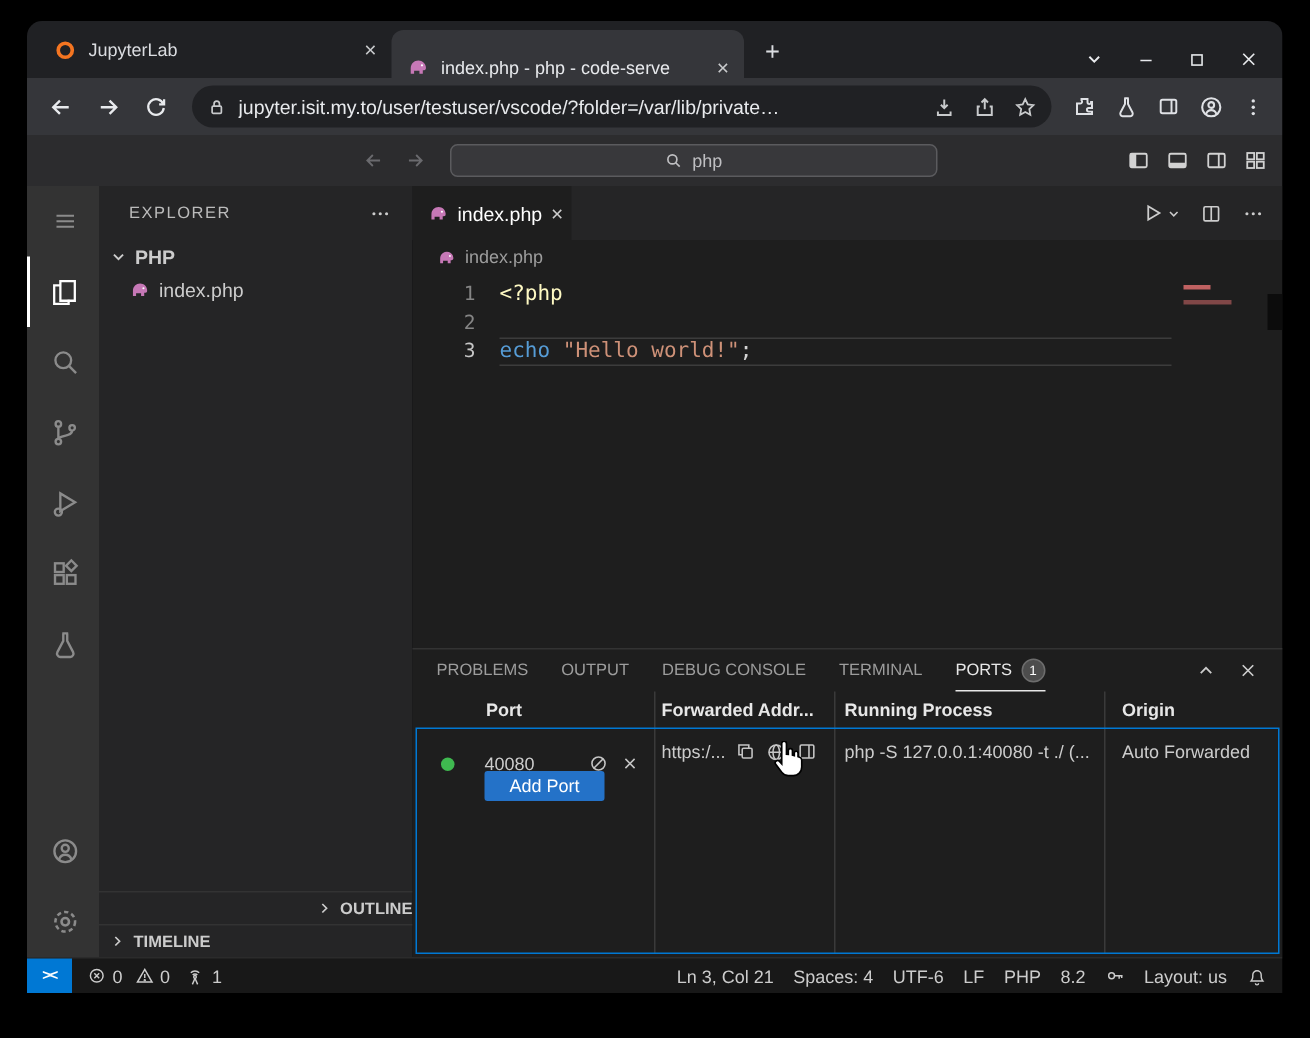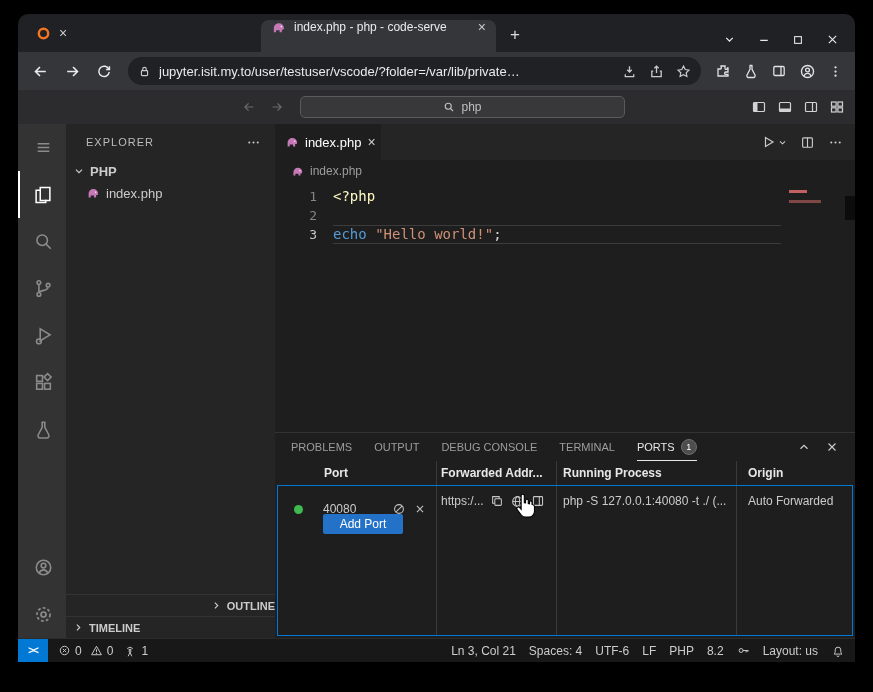--- a/index.html
+++ b/index.html
@@ -4,21 +4,21 @@
 <style>
   * { box-sizing: border-box; margin: 0; padding: 0; }
   html,body { width:873px; height:692px; background:#000; font-family:"Liberation Sans", sans-serif; overflow:hidden; }
   svg { display:block; }
 
   .window { position:absolute; left:18px; top:14px; width:837px; height:648px;
             display:flex; flex-direction:column; border-radius:10px 10px 0 0; overflow:hidden; }
 
   
   .tabbar { height:38px; background:#202124; display:flex; align-items:flex-end; padding:0 8px; flex:none; }
-  .btab { width:235px; height:32px; display:flex; align-items:flex-start; gap:8px; padding:0 10px;
+  .btab { width:235px; height:32px; display:flex; align-items:flex-end; gap:8px; padding:0 10px;
           border-radius:8px 8px 0 0; color:#e8eaed; font-size:12px; }
   .btab.inactive { height:38px; align-items:center; border-radius:0; color:#dadce0; }
   .btab.active { background:#35363a; }
   .btab-title { flex:1; white-space:nowrap; overflow:hidden; }
   .btab-close { color:#c8cacc; font-size:14px; line-height:1; flex:none; }
   .newtab { width:26px; height:26px; margin:0 0 4px 6px; display:flex; align-items:center; justify-content:center; color:#dadce0; font-size:17px; }
   .tabbar-right { margin-left:auto; display:flex; align-items:center; gap:22px; padding:0 8px 6px 0; color:#e8eaed; }
 
   .navbar { height:38px; background:#35363a; display:flex; align-items:center; gap:4px; padding:0 8px; flex:none; }
   .nav-btn { width:28px; height:28px; display:flex; align-items:center; justify-content:center; color:#e8eaed; border-radius:50%; flex:none; }
@@ -110,20 +110,21 @@
 
 <div class="window">
 
   <div class="tabbar">
     <div class="btab inactive">
       <span>
         <svg width="15" height="15" viewBox="0 0 16 16">
             <circle cx="8" cy="8" r="5" fill="none" stroke="#f47521" stroke-width="2.6"></circle>
           </svg>
       </span>
+      <span class="btab-title">JupyterLab</span>
       <span class="btab-close">×</span>
     </div>
     <div class="btab active">
       <span>
         <svg width="15" height="15" viewBox="0 0 16 16">
             <path d="M13.8 8.2c-.3-2.6-2.4-4.7-5.3-4.7C5.4 3.5 3 5.9 3 9v4h2.4v-2.2h3.8V13h2.4v-2.6h.9c.9 0 1.4-.7 1.3-1.5z" style="fill:var(--elephant)"></path>
             <circle cx="11" cy="7" r="0.8" fill="#fff"></circle>
           </svg>
       </span>
       <span class="btab-title">index.php - php - code-serve</span>

